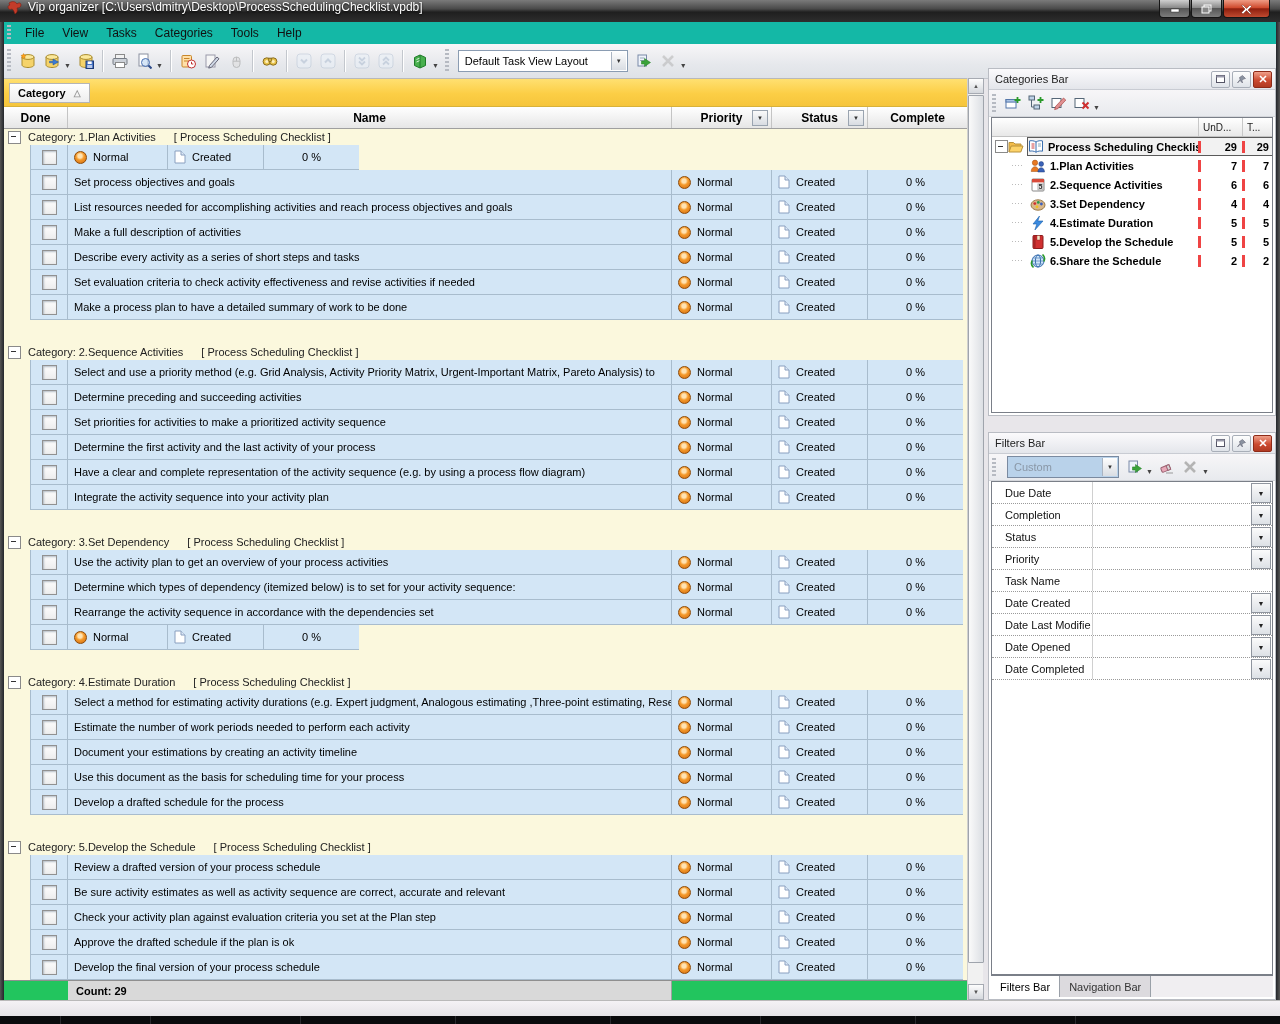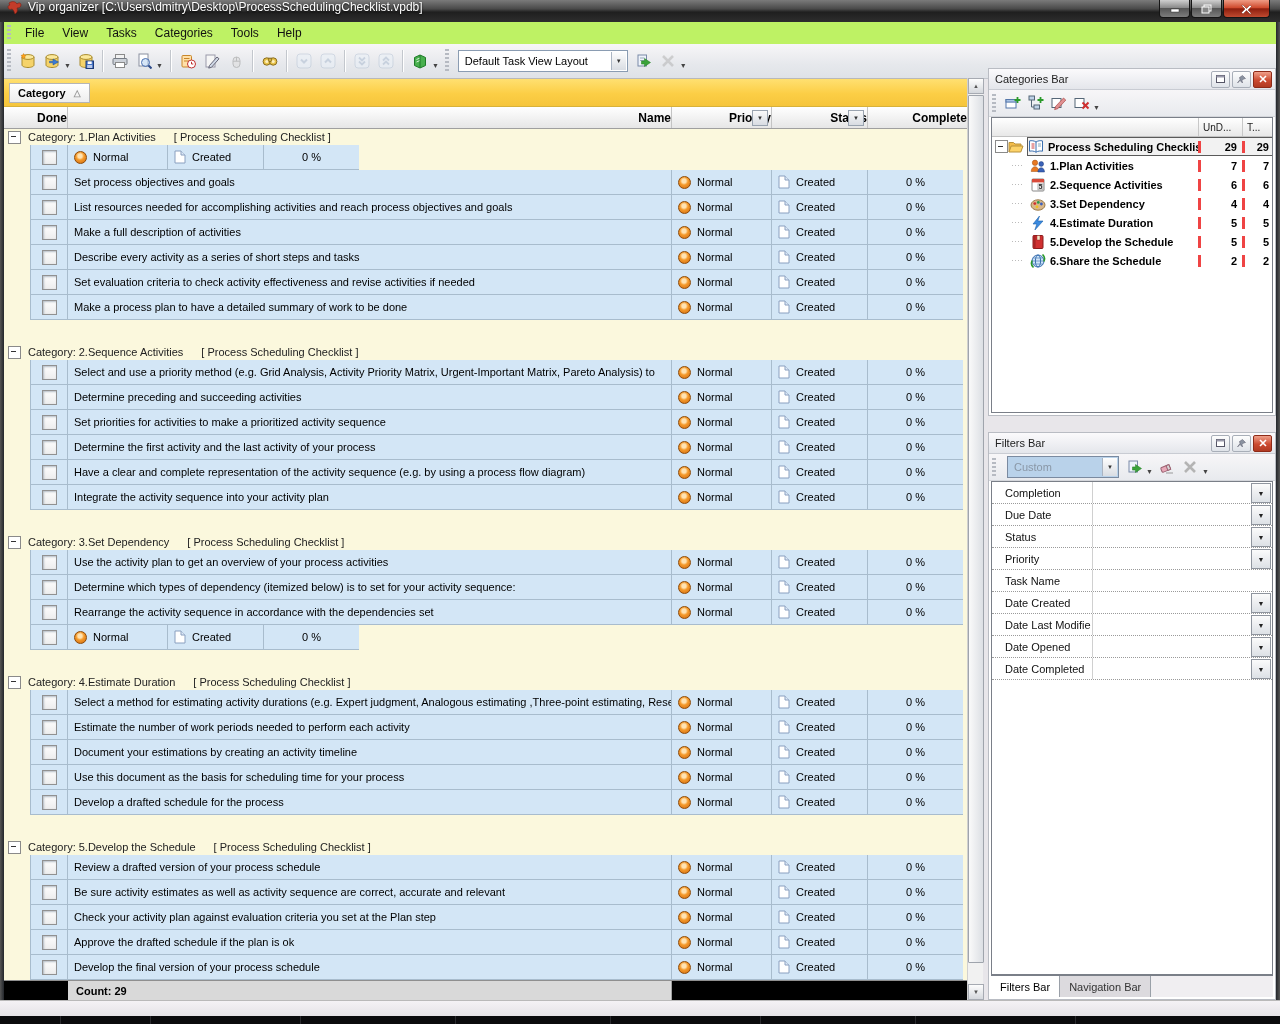--- a/index.html
+++ b/index.html
@@ -11,21 +11,21 @@
     display:flex;align-items:flex-start;color:#fff;font-size:12px;text-shadow:0 1px 2px #000;}
   .app-icon{width:16px;height:16px;margin:0 5px 0 7px;flex:0 0 auto;}
   .frame-left{position:absolute;left:0;top:22px;width:4px;height:980px;background:linear-gradient(90deg,#555,#23262b);}
   .frame-right{position:absolute;left:1276px;top:22px;width:4px;height:980px;background:linear-gradient(90deg,#23262b,#555);}
   .winbtns{position:absolute;right:10px;top:0;display:flex;}
   .winbtn{height:17px;border:1px solid #151515;border-top:none;border-radius:0 0 4px 4px;
     background:linear-gradient(#cfcfcf,#8a8a8a 45%,#565656 50%,#7d7d7d);display:flex;align-items:center;justify-content:center;margin-left:1px;}
   .winbtn.min,.winbtn.restore{width:29px;}
   .winbtn.close{width:45px;background:linear-gradient(#ef9c85,#cf4a2e 45%,#8e1f0e 52%,#c04a30);}
   
-  .menubar{position:absolute;left:4px;top:22px;width:1272px;height:22px;background:#bef264;border-bottom:1px solid #d9d7db;
+  .menubar{position:absolute;left:4px;top:22px;width:1272px;height:22px;background:#14b8a6;border-bottom:1px solid #d9d7db;
     display:flex;align-items:center;}
   .grip{width:4px;height:70%;margin:0 5px 0 3px;background:repeating-linear-gradient(#b6bac2 0 2px,transparent 2px 4px);}
   .menu-item{padding:3px 9px;font-size:12px;color:#111;}
   
   .toolbar{position:absolute;left:4px;top:44px;width:1272px;height:34px;
     background:linear-gradient(#f7f6f8,#e6e8ec 60%,#dfe2e7);border-bottom:1px solid #c2c6cd;display:flex;align-items:center;}
   .tb-btn{width:24px;height:24px;display:flex;align-items:center;justify-content:center;border-radius:2px;}
   .tb-btn.disabled{opacity:.55;}
   .tb-caret{font-size:7px;color:#444;margin:8px 3px 0 0px;}
   .tb-sep{width:1px;height:22px;background:#c3c7cd;border-right:1px solid #fff;margin:0 4px;}
@@ -35,21 +35,21 @@
     border-left:1px solid #aab4c2;display:flex;align-items:center;justify-content:center;font-size:6px;color:#333;}
   .layout-combo{width:168px;margin:0 4px;}
   
   .grid{position:absolute;left:4px;top:78px;width:963px;height:922px;background:#fbf8dd;overflow:hidden;border-top:1px solid #b9b9b9;}
   .groupbar{height:27px;background:linear-gradient(#ffe071,#fcce45 55%,#f6c53c);border-bottom:1px solid #d8b23a;
     display:flex;align-items:center;}
   .groupbar-btn{margin-left:5px;height:18px;background:linear-gradient(#ffffff,#ededed);border:1px solid #b5b5b5;
     display:flex;align-items:center;padding:0 8px;font-weight:bold;font-size:11px;}
   .sort-tri{margin-left:8px;color:#9a9a9a;font-size:9px;}
   .gheader{height:21px;display:flex;background:linear-gradient(#ffffff,#e6e6e6);border-bottom:1px solid #9f9f9f;}
-  .gh-cell{display:flex;align-items:center;justify-content:flex-end;font-weight:bold;font-size:12px;
+  .gh-cell{display:flex;align-items:center;justify-content:center;font-weight:bold;font-size:12px;
     border-right:1px solid #c4c4c4;position:relative;box-sizing:border-box;}
   .gh-dd{position:absolute;right:3px;top:3px;width:14px;height:14px;border:1px solid #9aa4b0;
     background:linear-gradient(#fafafa,#d8dce2);display:flex;align-items:center;justify-content:center;font-size:6px;color:#333;}
   .tg-ghead{height:16px;display:flex;align-items:center;background:#fbf8dd;font-size:11px;color:#222;}
   .pmbox{width:11px;height:11px;border:1px solid #8a8a8a;background:#fff;margin:0 0 0 4px;position:relative;flex:0 0 auto;}
   .pmbox::before{content:"";position:absolute;left:2px;top:4.5px;width:5px;height:1px;background:#333;}
   .glabel{margin-left:7px;white-space:nowrap;}
   .gsuffix{margin-left:18px;white-space:nowrap;}
   .tg-row{height:25px;display:flex;box-sizing:border-box;}
   .cell{box-sizing:border-box;border-right:1px solid #a8bccd;border-bottom:1px solid #a8bccd;background:#d3e6f6;
@@ -59,21 +59,21 @@
   .c-name{width:604px;padding-left:6px;white-space:nowrap;}
   .c-pri{width:100px;padding-left:6px;}
   .c-status{width:96px;padding-left:6px;}
   .c-complete{width:95px;justify-content:center;}
   .checkbox{width:13px;height:13px;background:linear-gradient(#fdfdfd,#ededed);border:1px solid #919191;
     box-shadow:inset 1px 1px 2px rgba(90,110,130,.45);}
   .pri-icon{width:13px;height:13px;border-radius:50%;flex:0 0 auto;margin-right:6px;
     background:radial-gradient(circle at 5px 4px,#ffe2b0 0 2px,#f59a2a 4px,#c2590a 11px);border:1px solid #8e4a06;box-sizing:border-box;}
   .status-icon{flex:0 0 auto;margin-right:6px;display:flex;}
   .tg-spacer{height:24px;background:#fbf8dd;}
-  .grid-footer{position:absolute;left:0;bottom:0;width:963px;height:20px;display:flex;border-top:1px solid #8f8f8f;background:#000000;}
+  .grid-footer{position:absolute;left:0;bottom:0;width:963px;height:20px;display:flex;border-top:1px solid #8f8f8f;background:#22c55e;}
   .gf-left{width:64px;}
   .gf-mid{width:604px;background:#d9d9d9;border-right:1px solid #a0a0a0;display:flex;align-items:center;padding-left:8px;
     font-weight:bold;box-sizing:border-box;}
   
   .vscroll{position:absolute;left:967px;top:78px;width:16px;height:922px;background:#f1f1f1;border-left:1px solid #d0d0d0;box-sizing:border-box;}
   .vs-arrow{position:absolute;left:0;width:16px;height:16px;background:linear-gradient(#fdfdfd,#d5d8dd);
     border:1px solid #a6aab2;box-sizing:border-box;display:flex;align-items:center;justify-content:center;font-size:6px;color:#555;}
   .vs-thumb{position:absolute;left:0;top:17px;width:16px;height:868px;background:linear-gradient(90deg,#fafafa,#dcdfe4);
     border:1px solid #9fa4ac;box-sizing:border-box;border-radius:1px;}
   
@@ -1260,27 +1260,27 @@
                 <path d="M3 3l10 10M13 3L3 13" stroke="#b4b4b4" stroke-width="2.6"></path>
               </svg>
             </span>
           </span>
         </span>
       <span class="tb-caret">▼</span>
     </div>
     <div class="filters-body">
       <div id="filter-rows">
   <div class="frow">
-    <span class="flabel">Completion</span>
+    <span class="flabel">Due Date</span>
     <span class="fvalue"></span>
     <span class="fdd">▼</span>
   </div>
 
   <div class="frow">
-    <span class="flabel">Due Date</span>
+    <span class="flabel">Completion</span>
     <span class="fvalue"></span>
     <span class="fdd">▼</span>
   </div>
 
   <div class="frow">
     <span class="flabel">Status</span>
     <span class="fvalue"></span>
     <span class="fdd">▼</span>
   </div>
 

